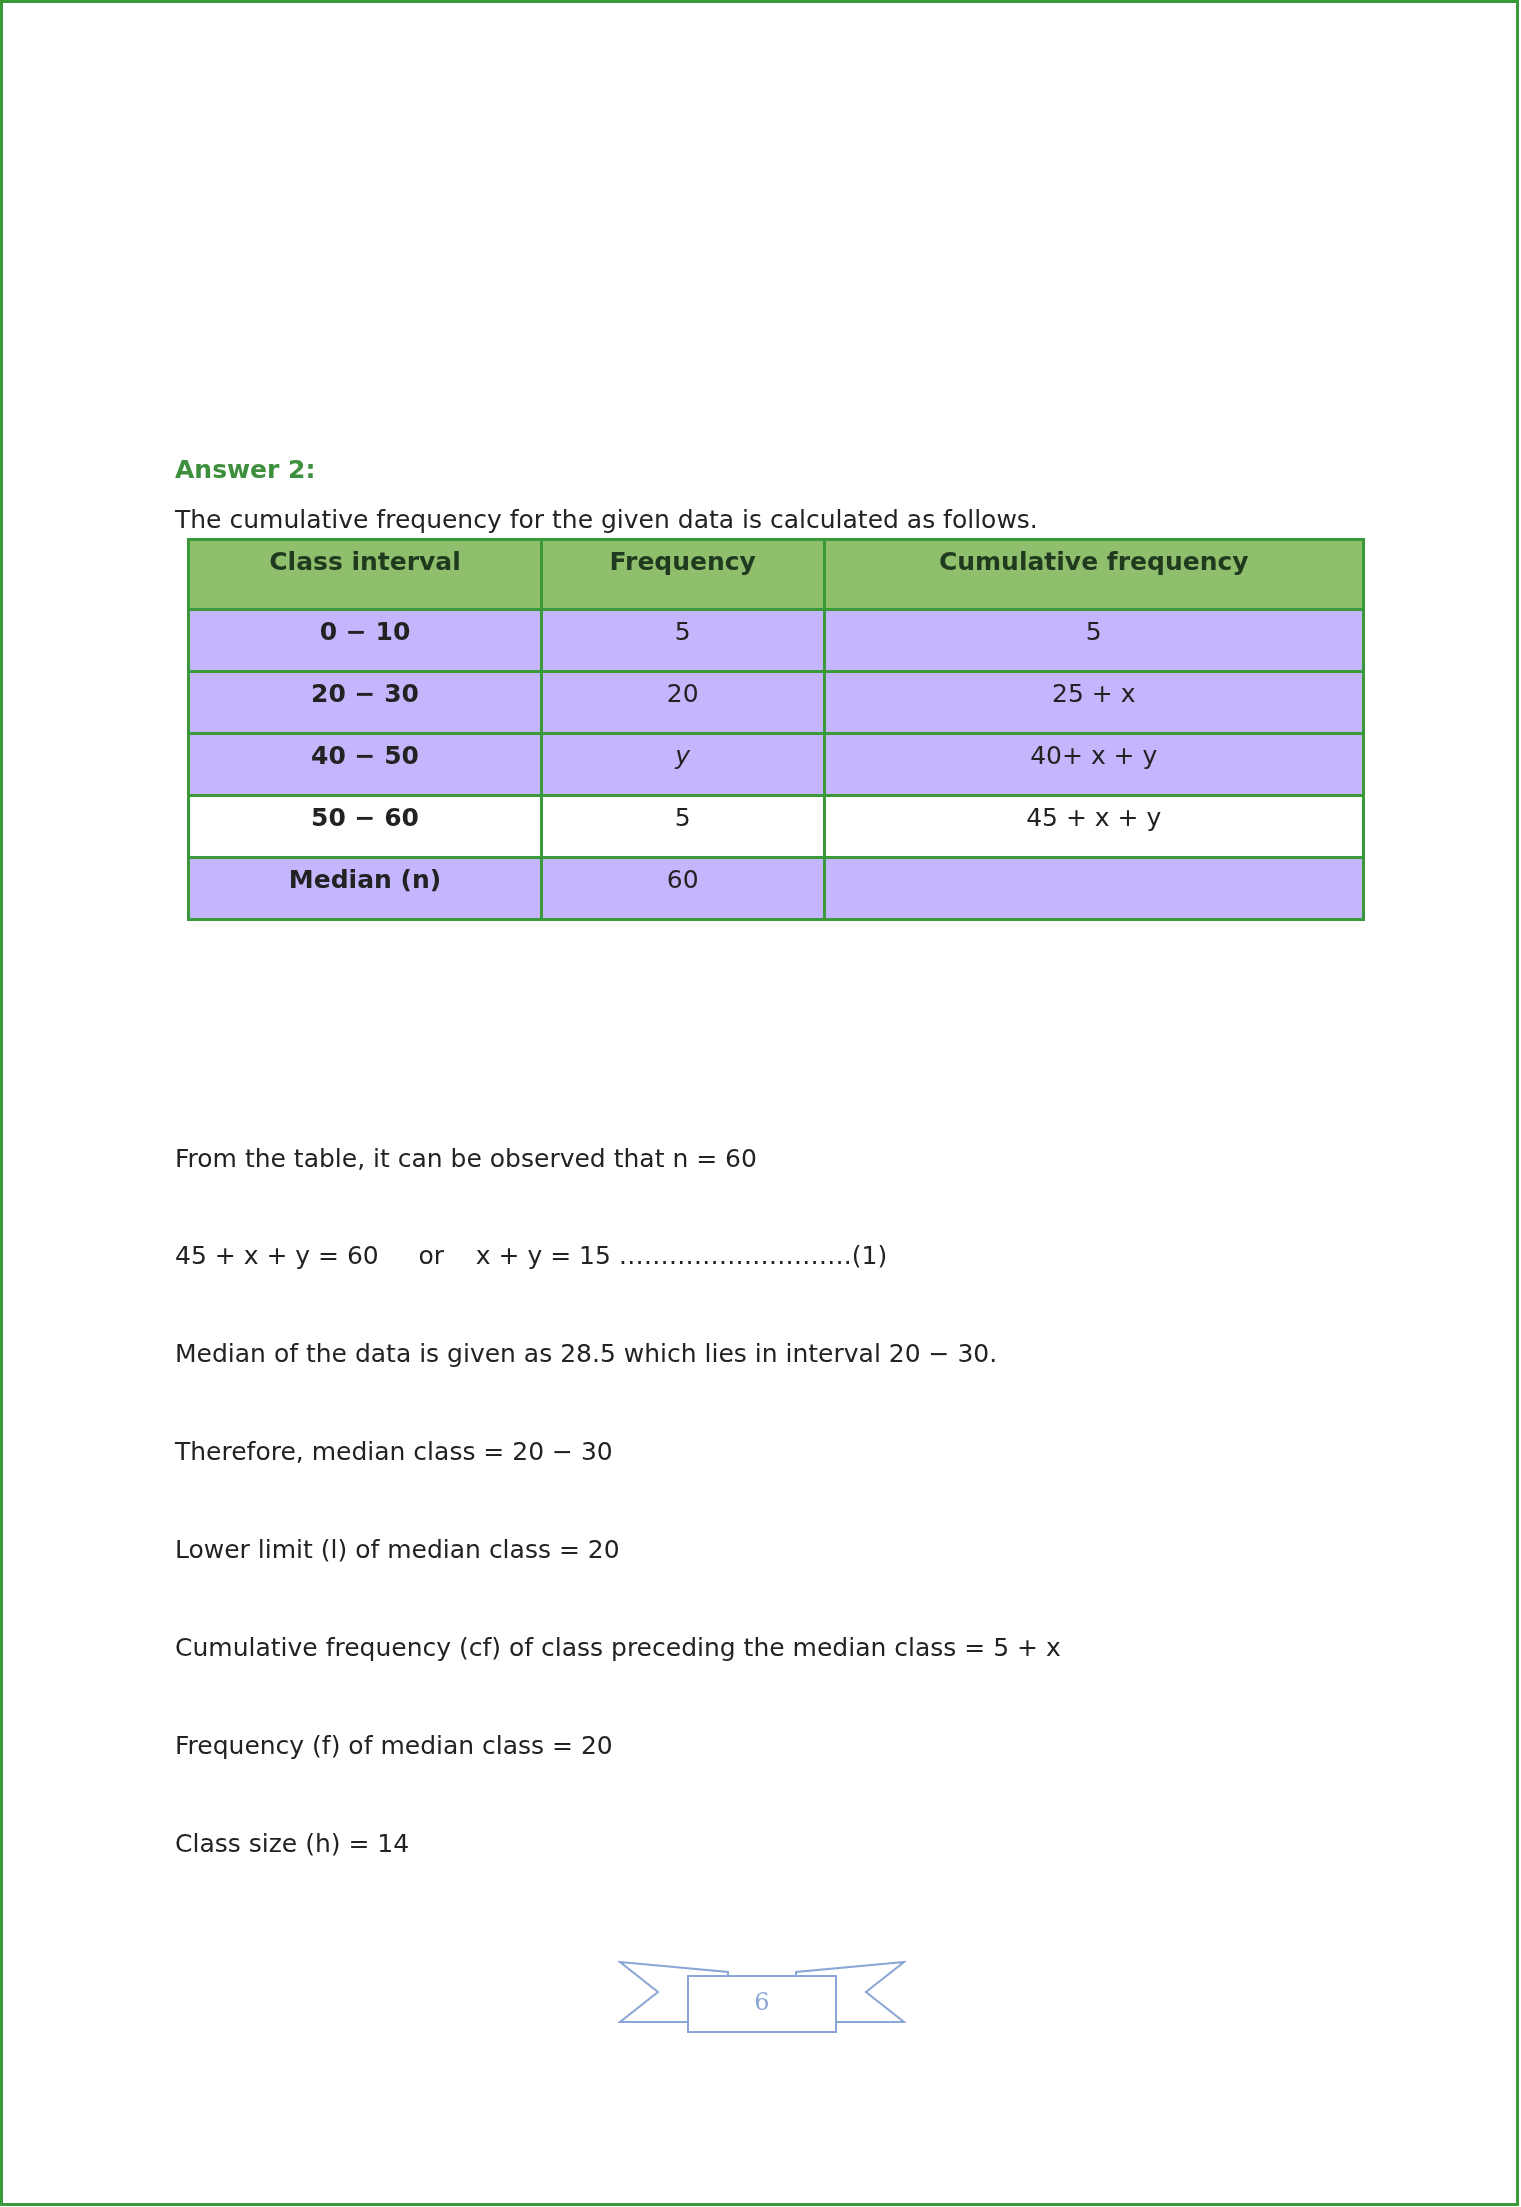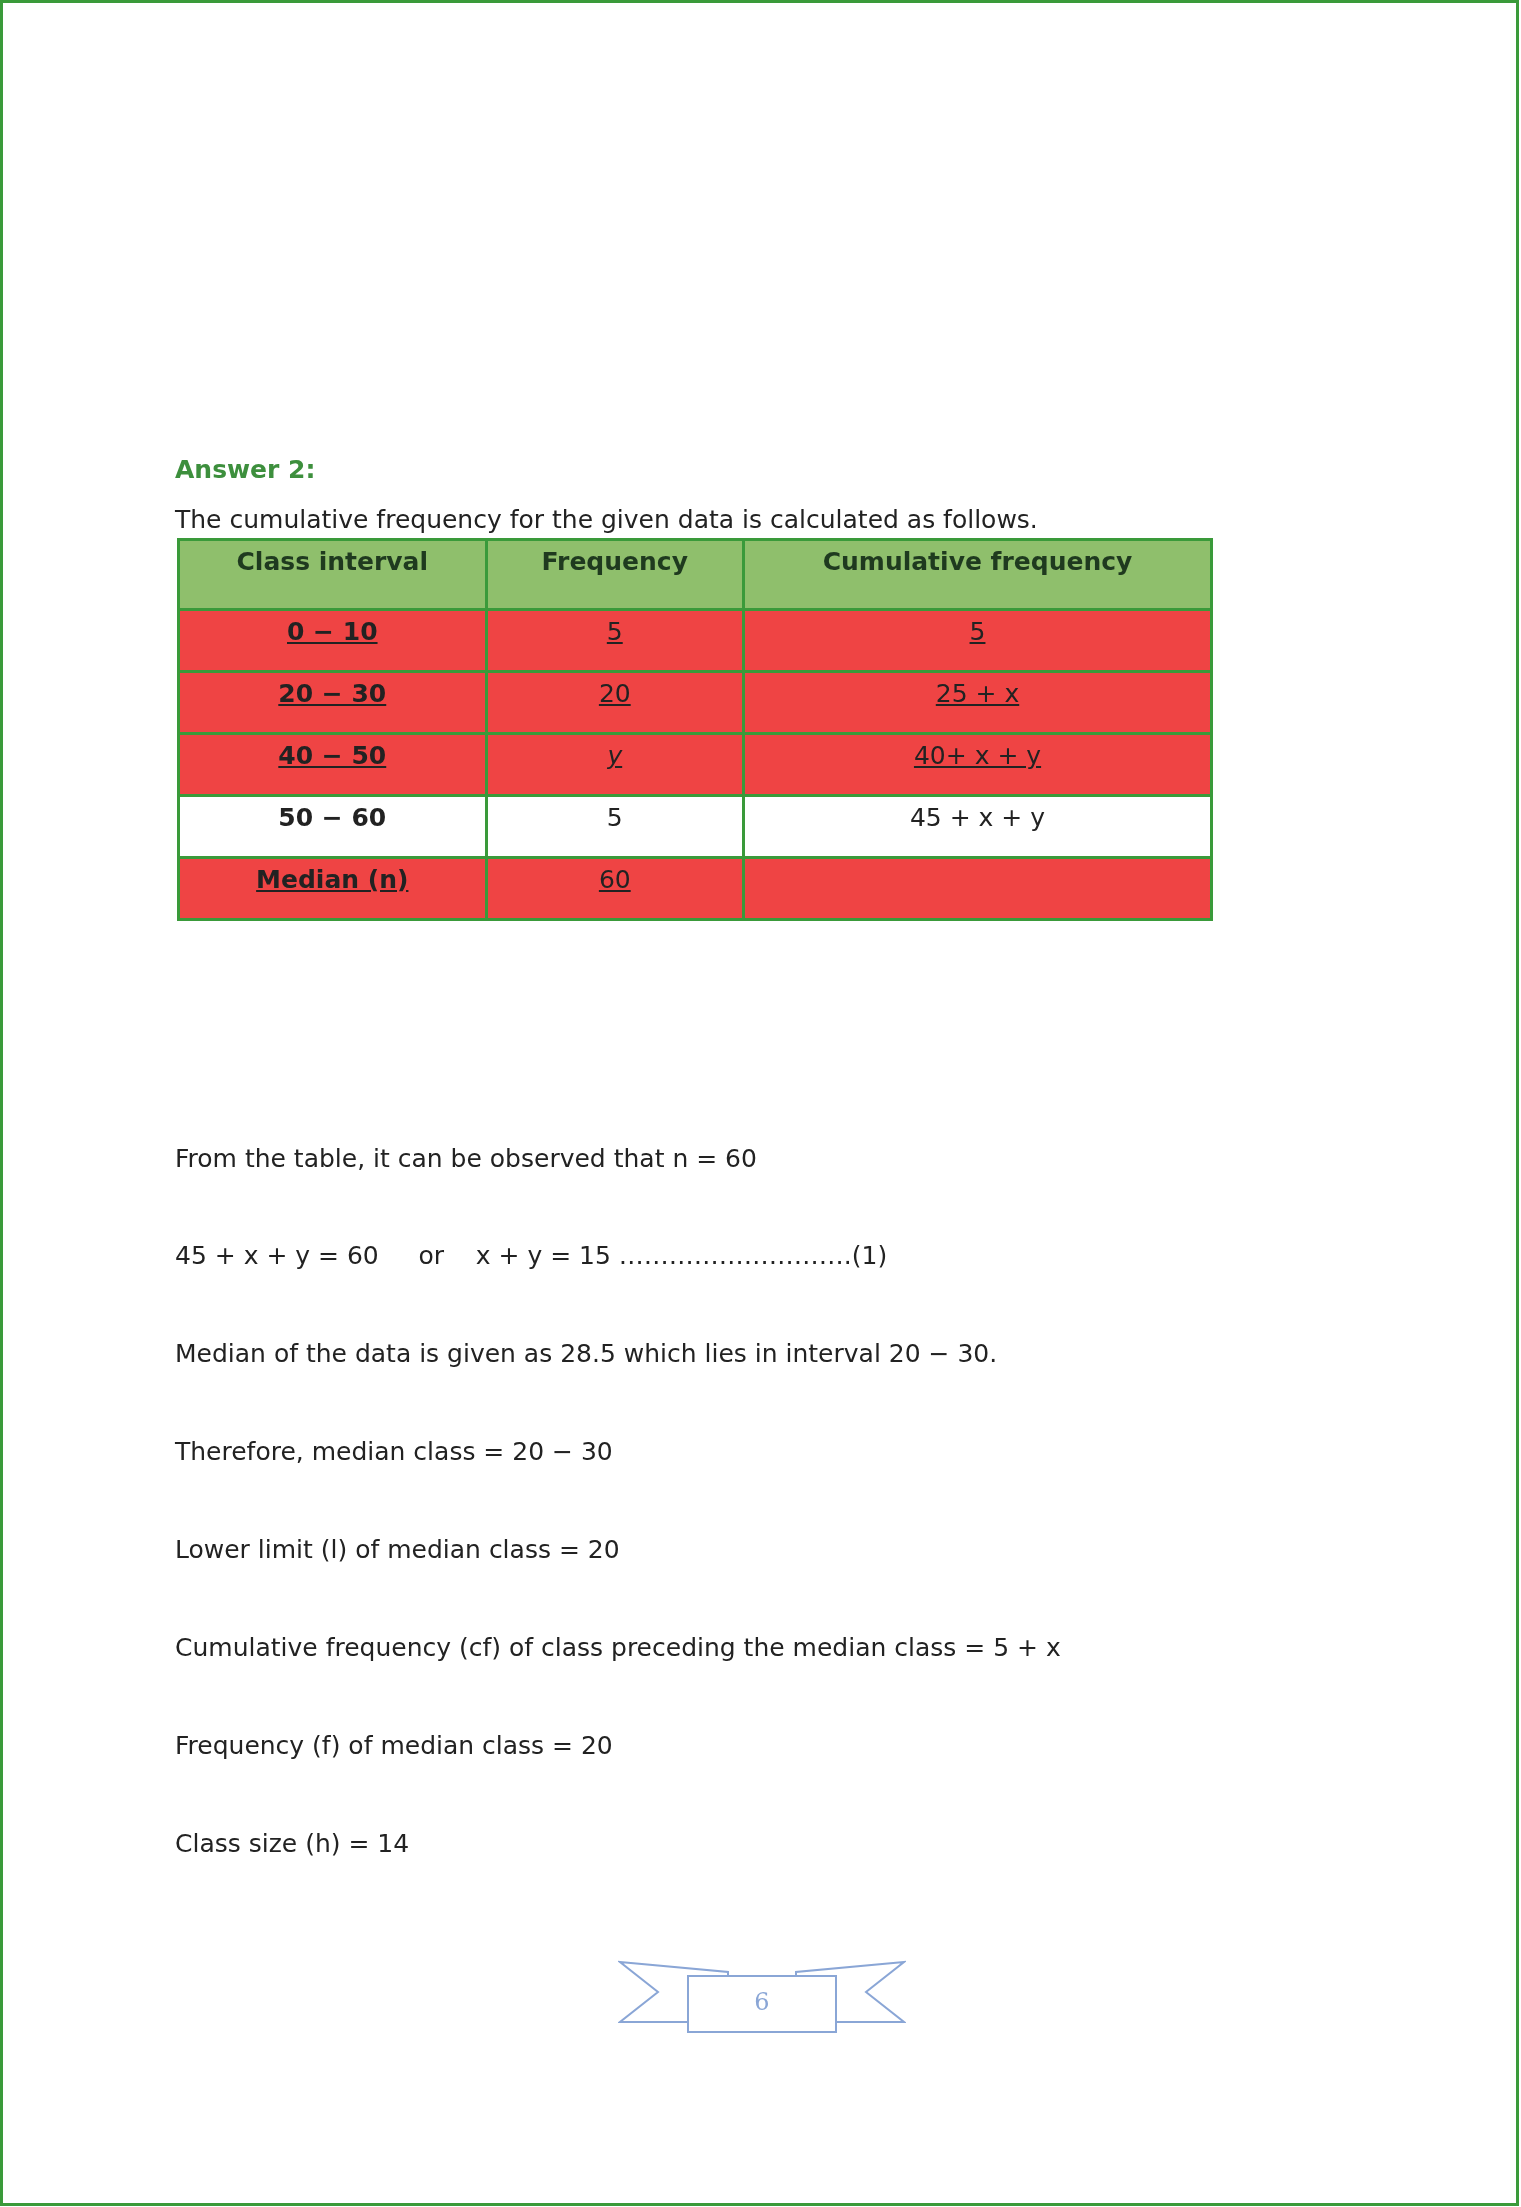--- a/index.html
+++ b/index.html
@@ -14,34 +14,34 @@
   }
   .content { position: absolute; left: 175px; top: 0; width: 1200px; }
   .answer-heading {
     position: absolute; top: 455px; left: 0;
     font-weight: bold; color: #3d8f3d; font-size: 25px;
   }
   .intro {
     position: absolute; top: 505px; left: 0; font-size: 25px; color: #222;
   }
   table.freq {
-    position: absolute; top: 538px; left: 2px;
-    border-collapse: collapse; width: 1036px; font-size: 25px;
+    position: absolute; top: 538px; left: 12px;
+    border-collapse: collapse; width: 1178px; font-size: 25px;
   }
   table.freq td, table.freq th {
     border: 3px solid #3a9a3a; text-align: center; vertical-align: top;
     padding-top: 6px; height: 62px; box-sizing: border-box;
   }
   table.freq th {
     background: #8fbf6c; color: #1f3a1f; font-weight: bold; height: 70px;
   }
   table.freq col.c1 { width: 354px; }
   table.freq col.c2 { width: 283px; }
   table.freq col.c3 { width: 541px; }
-  tr.shade td { background: #ef4444; text-decoration: underline; }
+  tr.shade td { background: #c4b5fd; }
   tr.plain td { background: #ffffff; }
   td.cls { font-weight: bold; color: #222; }
   .it { font-style: italic; }
   .para { position: absolute; left: 0; font-size: 25px; color: #222; white-space: pre; }
   .ribbon { position: absolute; left: 618px; top: 1960px; width: 288px; height: 80px; }
   .ribbon-num {
     position: absolute; left: 0; top: 28px; width: 288px; text-align: center;
     font-family: "DejaVu Serif", "Liberation Serif", serif; font-size: 24px; color: #8aa6d6;
   }
 </style>

